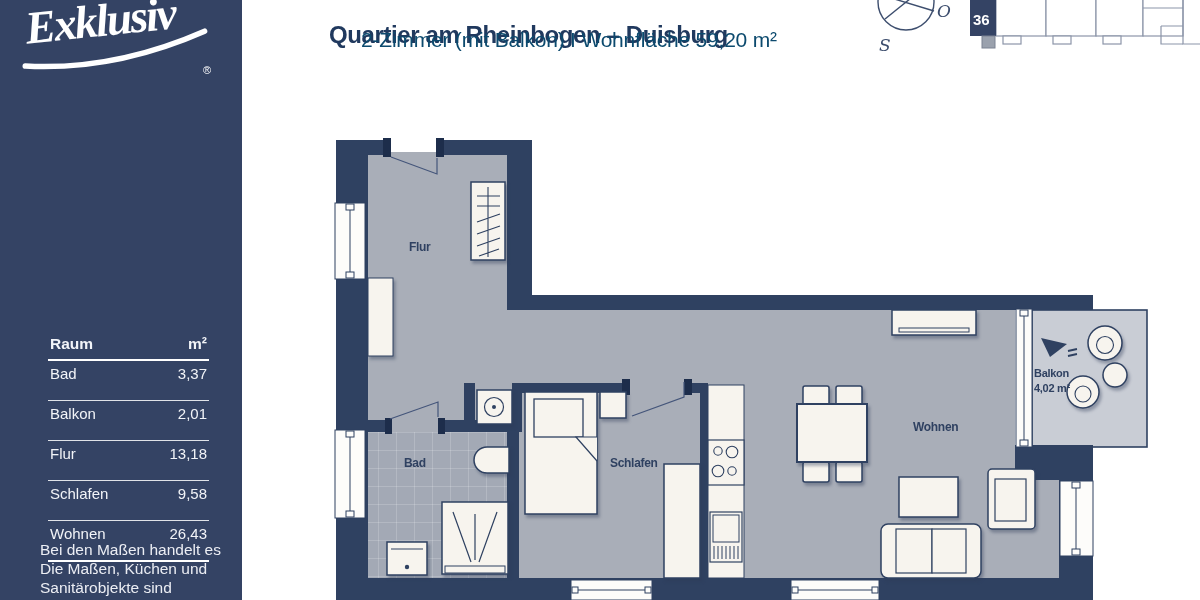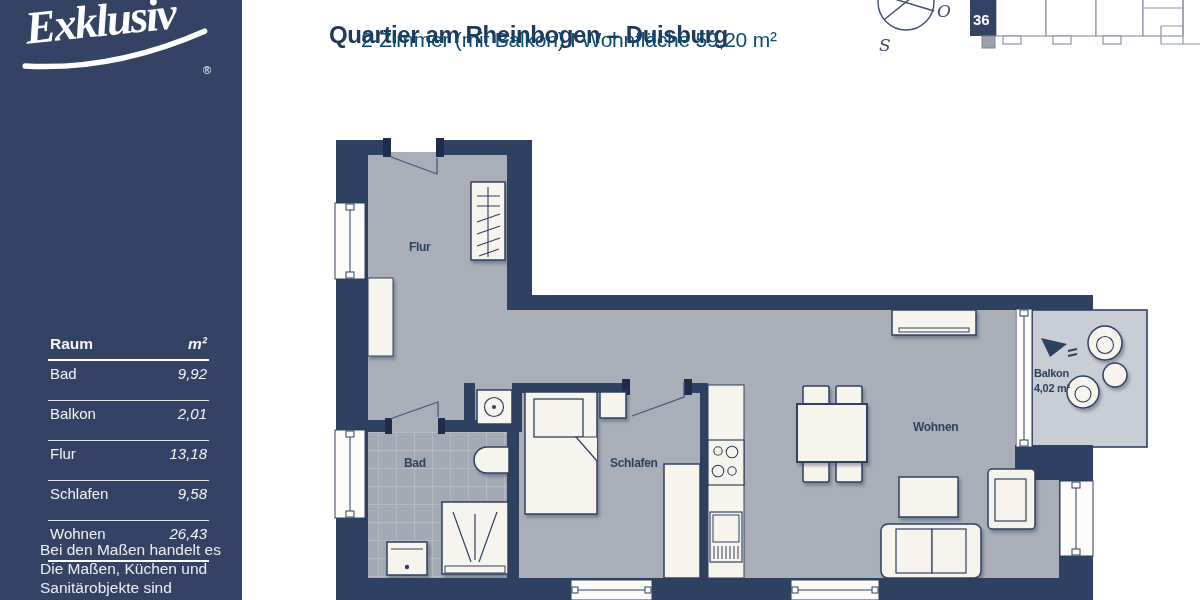--- a/index.html
+++ b/index.html
@@ -5,21 +5,21 @@
   html,body{margin:0;padding:0;}
   body{
     width:1200px;height:600px;overflow:hidden;position:relative;
     background:#ffffff;font-family:"Liberation Sans",sans-serif;
   }
   
   .sidebar{position:absolute;left:0;top:0;width:242px;height:600px;background:#344364;color:#fff;}
   .logo-svg{position:absolute;left:0;top:0;}
   .areatable{position:absolute;left:48px;top:331px;width:161px;font-size:15px;color:#f2f4f8;}
   .arow{display:flex;justify-content:space-between;align-items:baseline;padding:4px 2px 18px;}
-  .arow .r{text-align:center;font-style:italic;}
+  .arow .r{text-align:center;}
   .arow.hdr{font-weight:bold;font-size:15.5px;border-bottom:2.5px solid #fff;padding-bottom:6px;}
   .arow.thin{border-bottom:1.2px solid rgba(255,255,255,.85);}
   .arow.thick{border-bottom:2.5px solid #fff;}
   .arow.total{padding-top:6px;}
   .disclaimer{position:absolute;left:40px;top:540px;width:185px;font-size:15.5px;line-height:19px;color:#eceef4;}
   
   .page-title{position:absolute;left:329px;top:-7px;font-size:24px;font-weight:bold;color:#20395e;letter-spacing:-.4px;white-space:nowrap;margin-top:28px;}
   .page-subtitle{position:absolute;left:341px;top:28px;font-size:21px;color:#0c4a6e;letter-spacing:-.2px;white-space:nowrap;margin-left:20px;}
   
   svg{position:absolute;overflow:hidden;}
@@ -41,21 +41,21 @@
     <text x="203" y="74" font-size="11" fill="#ffffff">®</text>
   </svg>
 
   <div class="areatable">
     <div class="arow hdr">
       <span>Raum</span>
       <span class="r">m²</span>
     </div>
     <div class="arow thin">
       <span>Bad</span>
-      <span class="r">9,92</span>
+      <span class="r">3,37</span>
     </div>
     <div class="arow thin">
       <span>Balkon</span>
       <span class="r">2,01</span>
     </div>
     <div class="arow thin">
       <span>Flur</span>
       <span class="r">13,18</span>
     </div>
     <div class="arow thin">

